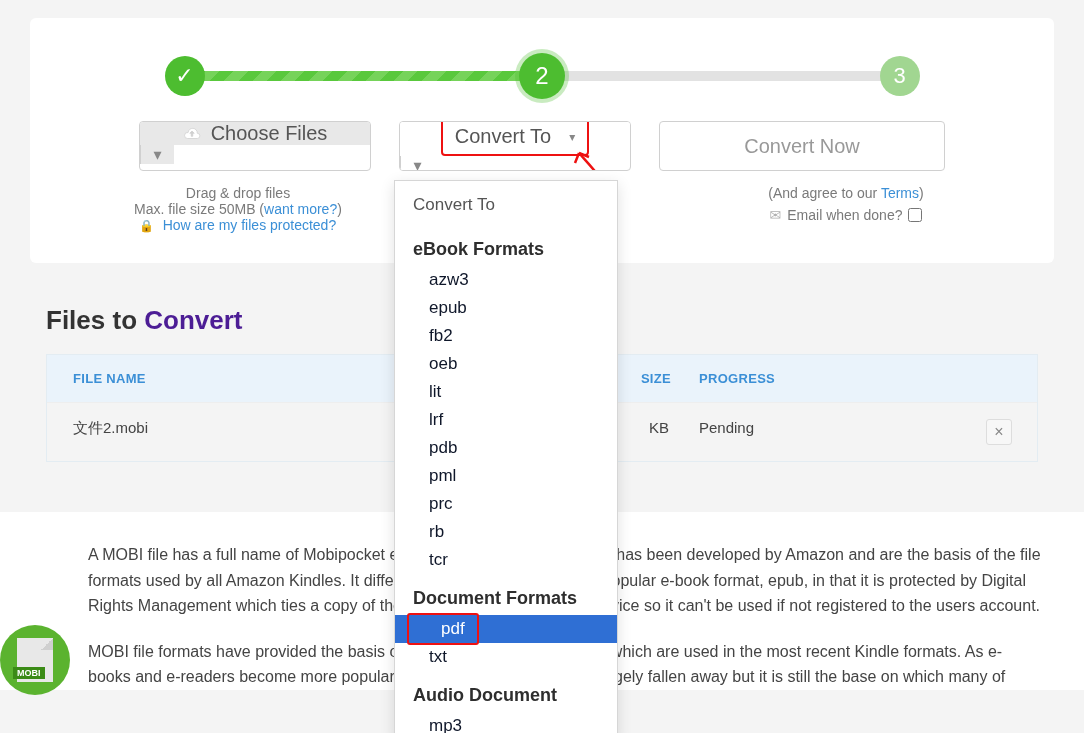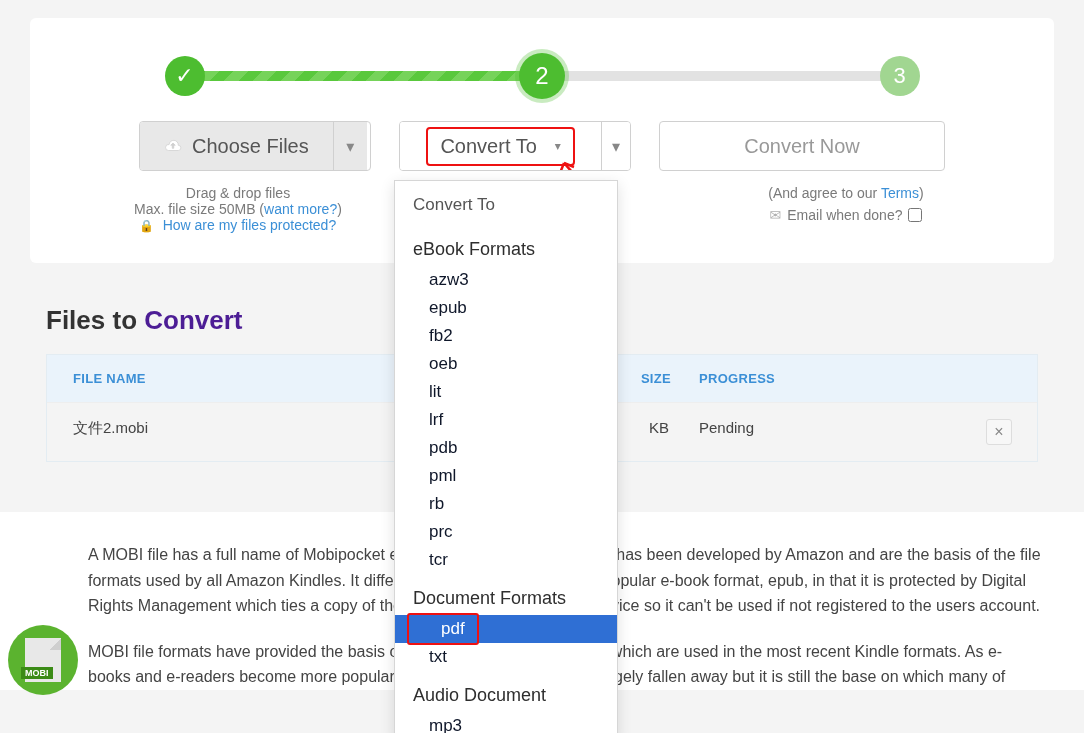--- a/index.html
+++ b/index.html
@@ -55,21 +55,21 @@
     border-radius: 4px;
     height: 50px;
     align-items: stretch;
     overflow: hidden;
   }
   .btn-main { display:flex; align-items:center; justify-content:center;
     font-size: 20px; color:#555; padding: 0 24px; cursor:pointer; background:#fff; }
   .btn-caret { width: 34px; display:flex; align-items:center; justify-content:center;
     border-left:1px solid #d0d0d0; color:#888; cursor:pointer; background:#fff;}
   .grey .btn-main, .grey .btn-caret { background:#e8e8e8; }
-  .btngrp.wide { width: 232px; }
+  .btngrp.wide { width: 232px; flex-direction: column; }
   .btn-convertnow {
     width: 286px; height: 50px; border:1px solid #d0d0d0; border-radius:4px;
     display:flex; align-items:center; justify-content:center;
     font-size: 20px; color:#999; background:#fff;
   }
   .upload-svg { width:18px; height:18px; margin-right:10px; fill:#fff; stroke:#cfcfcf;}
   .redbox { border: 2.5px solid #e11; border-radius:4px; padding: 6px 12px 6px 12px;
             position: relative; display:inline-flex; align-items:center; gap:18px;}
   .redbox .caret { color:#888; font-size:12px;}
   .arrow-svg { position:absolute; left: 130px; top: 30px; width: 60px; height: 70px; pointer-events:none;}
@@ -95,42 +95,42 @@
   .col-size { width: 120px; text-align:right; padding-right: 30px;}
   .col-size-hdr { width: 150px;}
   .col-prog { width: 280px; }
   .col-x { width: 40px; display:flex; justify-content:center; align-items:center;}
   .xbtn { width:26px; height:26px; border:1px solid #ddd; border-radius:3px; background:#f7f7f7;
     display:flex; align-items:center; justify-content:center; color:#888; font-size:16px; cursor:pointer;}
   
   .desc-wrap { background:#fff; margin-top: 50px; padding: 30px 40px 0 88px; font-size:16px; color:#444; line-height:1.6;}
   .desc-wrap p{ margin-bottom: 20px;}
   
-  .mobi-badge { position:absolute; left:8px; top: 625px; width:70px; height:70px;
+  .mobi-badge { position:absolute; left:0; top: 625px; width:70px; height:70px;
     background:#5bb32f; border-radius:50%; display:flex; align-items:center; justify-content:center;}
   .mobi-file { width:36px; height:44px; background:#e8e8e8; position:relative;
     display:flex; align-items:flex-end; justify-content:center;}
   .mobi-file::before{ content:""; position:absolute; top:0; right:0; width:12px; height:12px;
     background:linear-gradient(135deg, transparent 50%, #cfcfcf 50%);}
   .mobi-label{ position:absolute; bottom:3px; left:-4px;
     background:#3b8b16; color:#fff; font-size:9px; font-weight:700; padding:1px 4px;}
   
   .dropdown {
     position: absolute;
     left: 394px; top: 180px;
     width: 224px;
     background: #fff;
     border: 1px solid #d6d6d6;
     box-shadow: 0 4px 14px rgba(0,0,0,0.12);
     z-index: 100;
     font-size: 17px;
   }
   .dd-title { padding: 14px 18px 10px 18px; color:#555; }
   .dd-group { padding: 0 18px; }
-  .dd-group-h { font-weight:400; color:#2e2e2e; margin: 14px 0 6px 0; font-size:18px;}
+  .dd-group-h { font-weight:700; color:#2e2e2e; margin: 14px 0 6px 0; font-size:18px;}
   .dd-item { padding: 4px 0 4px 16px; color:#0f172a; cursor:pointer;}
   .dd-item.sel { background:#2f6fd4; color:#fff; margin: 0 -18px; padding-left: 46px;
     position:relative;}
   .dd-item.sel.red-outline::after{
     content:""; position:absolute; left:12px; top:-2px; width: 68px; height: 28px;
     border:2.5px solid #e11; border-radius:3px;
   }
 </style>
 </head>
 <body>
@@ -244,22 +244,22 @@
       <div class="dd-group">
         <div class="dd-group-h">eBook Formats</div>
         <div class="dd-item">azw3</div>
         <div class="dd-item">epub</div>
         <div class="dd-item">fb2</div>
         <div class="dd-item">oeb</div>
         <div class="dd-item">lit</div>
         <div class="dd-item">lrf</div>
         <div class="dd-item">pdb</div>
         <div class="dd-item">pml</div>
+        <div class="dd-item">prc</div>
         <div class="dd-item">rb</div>
-        <div class="dd-item">prc</div>
         <div class="dd-item">tcr</div>
       </div>
       <div class="dd-group">
         <div class="dd-group-h">Document Formats</div>
         <div class="dd-item sel red-outline">pdf</div>
         <div class="dd-item">txt</div>
       </div>
       <div class="dd-group">
         <div class="dd-group-h">Audio Document</div>
         <div class="dd-item">mp3</div>

